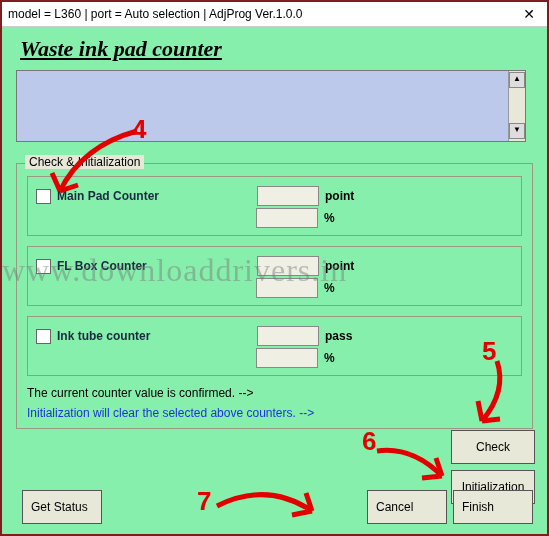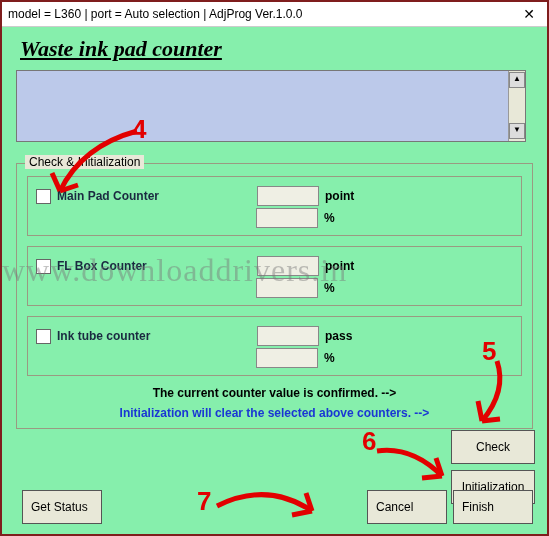--- a/index.html
+++ b/index.html
@@ -13,21 +13,21 @@
   .sb .arr{width:14px;height:14px;margin:1px auto;border:1px solid #888;background:#ddd;font-size:8px;text-align:center;line-height:12px}
   .sb .arr.dn{position:absolute;bottom:1px;left:0}
   .groupbox{position:relative;border:1px solid #9a9a82;margin-top:18px;padding:12px 10px 8px 10px}
   .groupbox>.legend{position:absolute;top:-9px;left:8px;background:#e8e8d8;padding:0 4px;font-size:12px}
   .rowbox{border:1px solid #9a9a82;padding:8px 8px 6px 8px;margin-bottom:10px;position:relative}
   .rowline{display:flex;align-items:center;height:22px}
   .chk{width:13px;height:13px;border:1px solid #666;background:#fff;display:inline-block;margin-right:6px}
   .lbl{font-weight:bold;color:#1a2a40;width:200px}
   .valfield{width:60px;height:18px;border:1px solid #888;background:#efefe4;margin-right:6px}
   .unit{font-weight:bold}
-  .msgline{text-align:center;font-weight:bold;margin-top:6px}
+  .msgline{font-weight:normal;margin-top:6px}
   .msgline.blue{color:#1a36d4}
   .btn{display:inline-block;border:1px solid #555;background:#e8e8d8;padding:9px 8px;font-size:12px;font-family:inherit;cursor:pointer}
   .btn.disabled{color:#999;border-color:#aaa;cursor:default}
   .right-btns{position:absolute;right:12px;top:404px}
   .right-btns .btn{width:84px;text-align:center;margin-bottom:6px;display:block}
   .bottom-row{position:absolute;left:14px;right:14px;bottom:10px;display:flex;align-items:center}
   .bottom-row .spacer{flex:1}
   .bottom-row .btn{width:80px;text-align:left;margin-left:6px}
   
   .anno{position:absolute;pointer-events:none;font-family:Arial,sans-serif;font-weight:bold;font-size:26px;color:#e20000}

